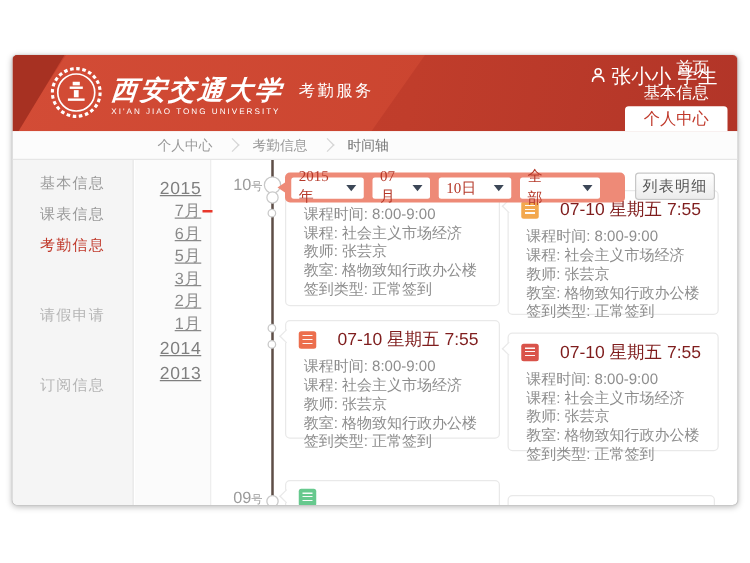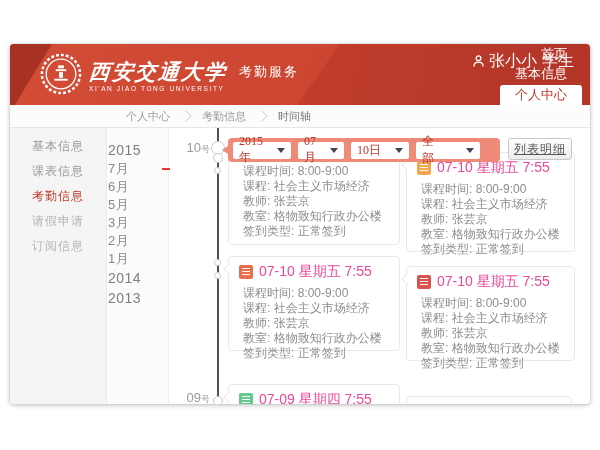--- a/index.html
+++ b/index.html
@@ -22,44 +22,44 @@
 
   
   .crumbs{position:absolute;left:0;top:61px;right:0;height:23px;background:#fcfcfc;border-bottom:1px solid #e6e6e6;display:flex;align-items:center;padding-left:104px;font-size:11px;color:#999;box-sizing:border-box;}
   .crumb{padding:0 12px;cursor:pointer;white-space:nowrap;}
   .crumb.current{color:#777;}
   .crumb-sep{width:7px;height:7px;border-top:1px solid #d6d6d6;border-right:1px solid #d6d6d6;transform:rotate(45deg);flex:0 0 auto;}
 
   
   .side{position:absolute;left:0;top:84px;bottom:0;width:97px;background:#f5f5f5;border-right:1px solid #e8e8e8;padding-top:6px;box-sizing:border-box;}
   .side-item{height:25px;line-height:25px;text-align:center;font-size:12px;color:#9a9a9a;cursor:pointer;letter-spacing:1px;}
-  .side-item:nth-child(n+4){color:#b5b5b5;}
+  .side-item:nth-child(n+4){color:#b5b5b5;margin-top:31px;}
   .side-item.active{color:#c0392b;}
   .months{position:absolute;left:98px;top:84px;bottom:0;width:61px;background:#fbfbfb;border-right:1px solid #eeeeee;padding-top:12px;box-sizing:border-box;}
-  .m-item{position:relative;text-align:left;padding-right:7px;font-size:13px;color:#8a8a8a;height:18px;line-height:18px;cursor:pointer;letter-spacing:.5px;}
+  .m-item{position:relative;text-align:right;padding-right:7px;font-size:13px;color:#8a8a8a;height:18px;line-height:18px;cursor:pointer;letter-spacing:.5px;text-decoration:underline;}
   .m-item.year{font-size:14px;height:20px;line-height:20px;color:#7f7f7f;}
   .m-item .mark{position:absolute;right:-2px;top:8px;width:8px;height:2px;background:#e8372b;}
 
   
   .tl-line{position:absolute;left:207px;top:84px;bottom:0;width:2px;background:#5e4e47;}
   .tl-dot{position:absolute;background:#fff;border:1px solid #c9c9c9;border-radius:50%;box-sizing:border-box;z-index:2;}
   .day-label{position:absolute;left:156px;width:44px;text-align:right;font-size:13px;color:#9b9b9b;z-index:2;}
   .day-label .suffix{font-size:9px;}
 
   
   .filterbar{position:absolute;left:218px;top:94px;width:272px;height:24px;background:#ee8a77;border-radius:4px;display:flex;align-items:center;padding:0 5px;gap:7px;box-sizing:border-box;z-index:6;font-family:Liberation Serif, serif;}
   .filterbar:before{content:"";position:absolute;left:-6px;top:8px;width:0;height:0;border-top:4px solid transparent;border-bottom:4px solid transparent;border-right:6px solid #ee8a77;}
   .dd{background:#fff;border-radius:2px;height:17px;display:flex;align-items:center;justify-content:space-between;padding:0 6px;font-size:12px;color:#b5392a;cursor:pointer;box-sizing:border-box;}
   .dd .arr{width:0;height:0;border-left:4px solid transparent;border-right:4px solid transparent;border-top:5px solid #3c4757;margin-left:6px;}
-  .detail-btn{position:absolute;left:498px;top:94px;width:64px;height:22px;background:linear-gradient(#fefefe,#ececec);border:1px solid #c7c7c7;border-radius:3px;font-size:12px;color:#555;text-align:center;line-height:20px;box-sizing:border-box;z-index:6;cursor:pointer;letter-spacing:1px;text-decoration:underline;}
+  .detail-btn{position:absolute;left:498px;top:94px;width:64px;height:22px;background:linear-gradient(#fefefe,#ececec);border:1px solid #c7c7c7;border-radius:3px;font-size:12px;color:#555;text-align:center;line-height:20px;box-sizing:border-box;z-index:6;cursor:pointer;letter-spacing:1px;}
 
   
   .card{position:absolute;background:#fff;border:1px solid #e9e9e9;border-radius:4px;box-sizing:border-box;z-index:3;}
   .card .notch{position:absolute;left:-4.5px;top:8px;width:7px;height:7px;background:#fff;border-left:1px solid #e9e9e9;border-bottom:1px solid #e9e9e9;transform:rotate(45deg);}
-  .card-header{display:flex;align-items:center;gap:6px;padding:6px 10px 2px 10px;font-size:14px;color:#ec4899;white-space:nowrap;}
+  .card-header{display:flex;align-items:center;gap:17px;padding:6px 10px 2px 10px;font-size:14px;color:#7f1d1d;white-space:nowrap;}
   .badge{width:14px;height:14px;border-radius:2px;flex:0 0 auto;position:relative;}
   .badge:after{content:"";position:absolute;left:3px;right:3px;top:3px;bottom:3px;background:repeating-linear-gradient(rgba(255,255,255,.95) 0 1px,transparent 1px 3px);}
   .card-body{padding:3px 8px 0 14px;font-size:12px;color:#8d8d8d;}
   .field{height:15px;line-height:15px;white-space:nowrap;overflow:hidden;}
   .headerless .card-body{padding-top:13px;}
 </style>
 </head>
 <body>
 
 <div class="stage">
@@ -213,20 +213,19 @@
             <div class="field">课程: 社会主义市场经济</div>
             <div class="field">教师: 张芸京</div>
             <div class="field">教室: 格物致知行政办公楼</div>
             <div class="field">签到类型: 正常签到</div>
           </div>
         </div>
         <div class="card" style="left: 218px; top: 340px; width: 172px; height: 60px;">
           <div class="notch"></div>
           <div class="card-header">
             <span class="badge" style="background: rgb(103, 201, 142);"></span>
-            <span>07-09 星期四 7:55</span>
           </div>
         </div>
         <div class="card" style="left: 396px; top: 352px; width: 166px; height: 40px;"></div>
       </div>
 
   </div>
 </div>
 
 </body></html>

